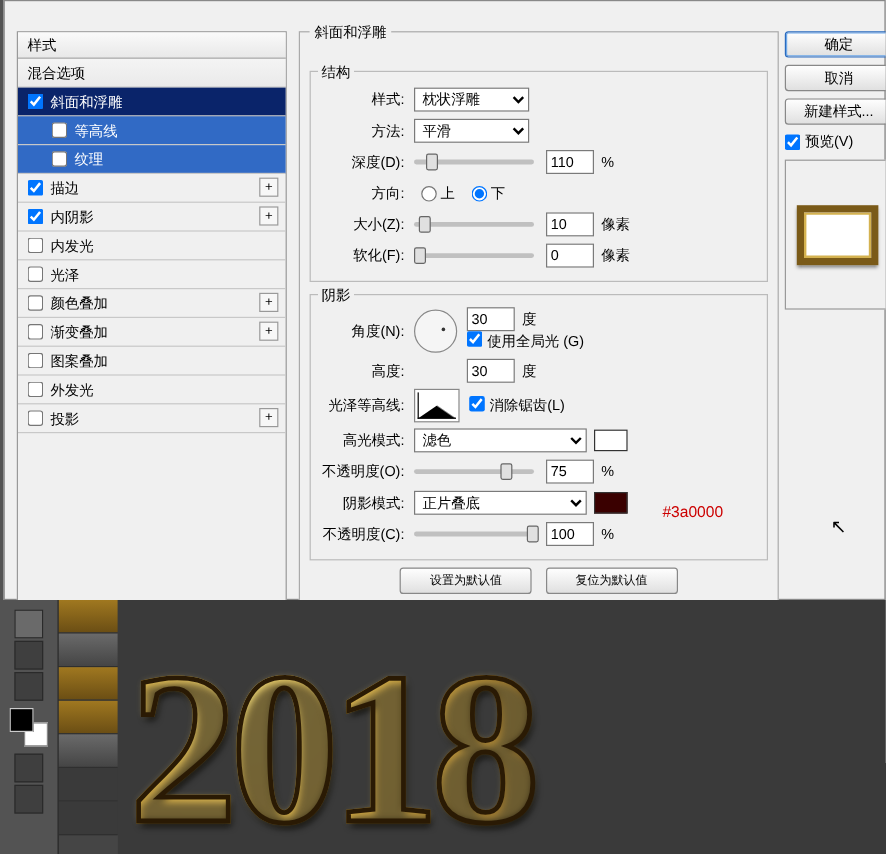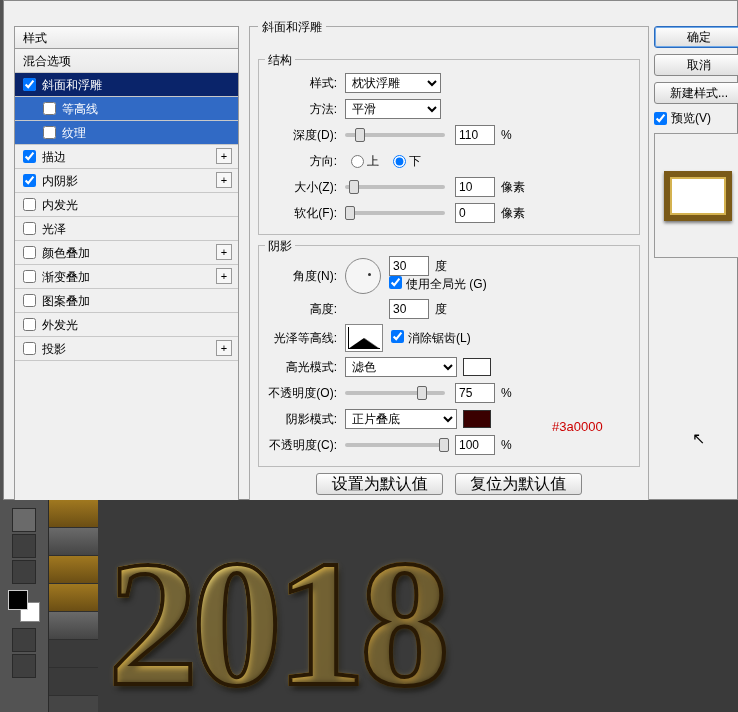--- a/index.html
+++ b/index.html
@@ -23,21 +23,21 @@
 
 .mid-panel { position: absolute; left: 245px; top: 25px; width: 400px; height: 465px; }
 .group { border: 1px solid #aaa; margin-bottom: 6px; padding: 12px 8px 8px 8px; position: relative; background: #f0f0f0; }
 .group-title { position: absolute; top: -8px; left: 8px; background: #f0f0f0; padding: 0 4px; }
 .inner-group { border: 1px solid #bbb; margin-top: 20px; padding: 10px 8px 8px 8px; position: relative; }
 .inner-group-title { position: absolute; top: -8px; left: 6px; background: #f0f0f0; padding: 0 3px; }
 
 .form-row { display: flex; align-items: center; height: 26px; }
 .form-row .lbl { width: 78px; text-align: right; padding-right: 8px; }
 .form-row select { width: 96px; height: 20px; border: 1px solid #7a7a7a; background: #fff; font-size: 12px; padding-left: 2px; }
-.form-row select.wide { width: 112px; }
+.form-row select.wide { width: 144px; }
 .form-row .slider { width: 100px; height: 4px; background: #c0c0c0; position: relative; margin-right: 10px; border-radius: 2px; }
 .form-row .slider .thumb { position: absolute; top: -5px; width: 10px; height: 14px; background: #e0e0e0; border: 1px solid #666; border-radius: 2px; }
 .form-row input[type=text] { width: 40px; height: 20px; border: 1px solid #7a7a7a; text-align: left; padding: 0 3px; font-size: 12px; }
 .form-row .unit { margin-left: 6px; }
 .form-row .radio-wrap { display: flex; align-items: center; margin-left: 2px; }
 .form-row .radio-wrap label { margin: 0 10px 0 3px; }
 .form-row input[type=radio] { margin-left: 4px; }
 
 .angle-dial { width: 36px; height: 36px; border: 1px solid #888; border-radius: 50%; background: #f5f5f5; position: relative; margin-right: 8px; }
 .angle-dial::after { content: ""; position: absolute; width: 3px; height: 3px; background: #333; border-radius: 50%; left: 22px; top: 14px; }
@@ -46,21 +46,21 @@
 .contour-thumb::after { content: ""; position: absolute; left: 2px; top: 2px; right: 2px; bottom: 2px; border-left: 1px solid #000; border-bottom: 1px solid #000; }
 
 .color-swatch { width: 28px; height: 18px; border: 1px solid #333; margin-left: 6px; }
 .swatch-white { background: #fff; }
 .swatch-dark { background: #3a0000; }
 
 .checkbox-inline { display: flex; align-items: flex-start; }
 .checkbox-inline input { margin-right: 4px; }
 
 .buttons-row { text-align: center; margin-top: 6px; }
-.buttons-row button { width: 127px; height: 22px; margin: 0 4px; border: 1px solid #888; background: linear-gradient(#fefefe,#e0e0e0); border-radius: 3px; font-size: 16px; }
+.buttons-row button { width: 110px; height: 22px; margin: 0 4px; border: 1px solid #888; background: linear-gradient(#fefefe,#e0e0e0); border-radius: 3px; font-size: 10px; }
 
 .right-panel { position: absolute; left: 650px; top: 25px; width: 100px; }
 .right-panel button { width: 90px; height: 22px; margin-bottom: 6px; border: 1px solid #888; background: linear-gradient(#fefefe,#e0e0e0); border-radius: 3px; font-size: 12px; display: block; }
 .right-panel button.primary { border: 1px solid #2a6bbf; box-shadow: 0 0 0 1px #6ea8e8 inset; }
 .preview-chk { display: flex; align-items: center; margin: 4px 0 6px 0; font-size: 12px; }
 .preview-chk input { margin-right: 4px; }
 .preview-box { width: 88px; height: 125px; border: 1px solid #999; background: #f0f0f0; display: flex; align-items: center; justify-content: center; }
 .preview-inner { width: 68px; height: 50px; border: 6px solid #7a5a18; background: #fff; box-shadow: inset 0 0 0 2px #d4b250, 0 2px 3px rgba(0,0,0,.5); }
 
 .hex-label { position: absolute; left: 548px; top: 418px; color: #c00; font-size: 13px; }

